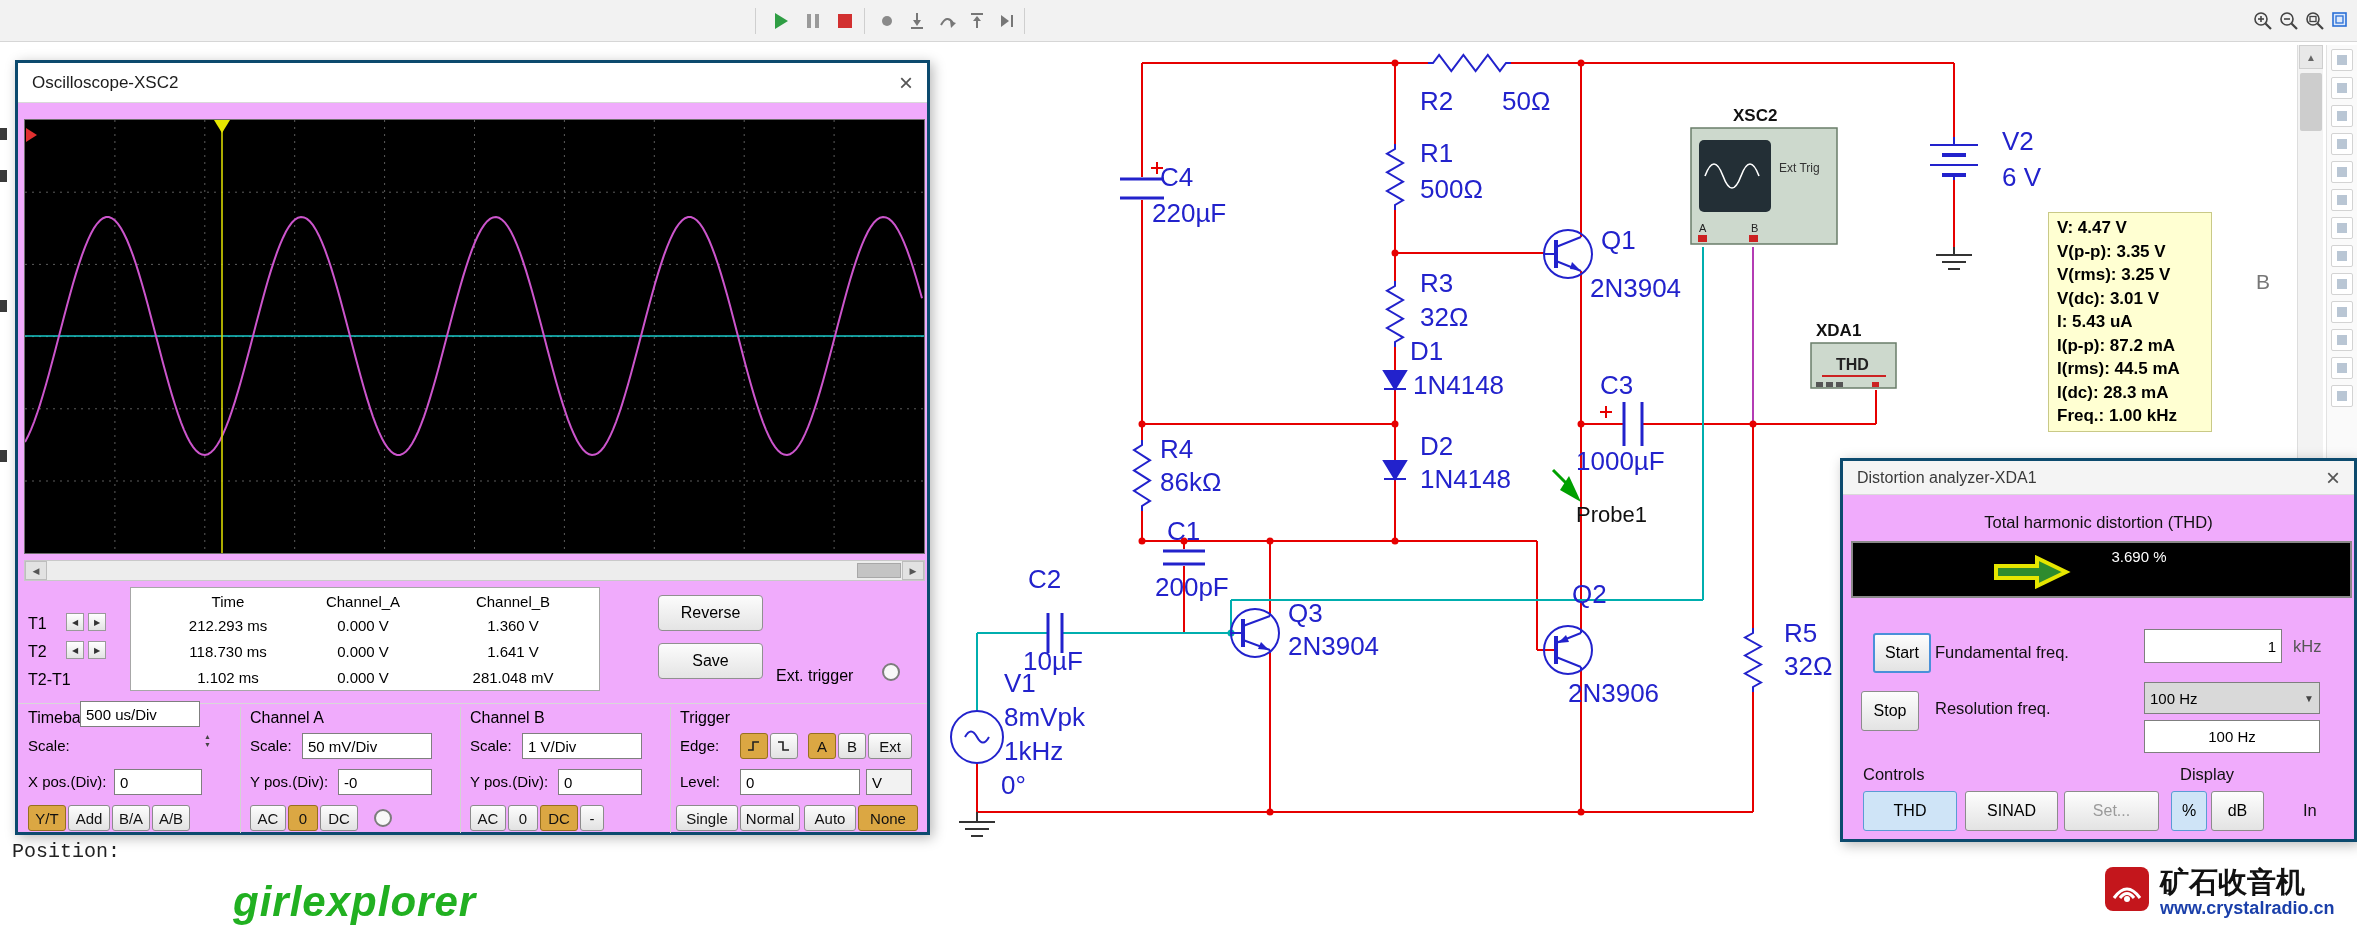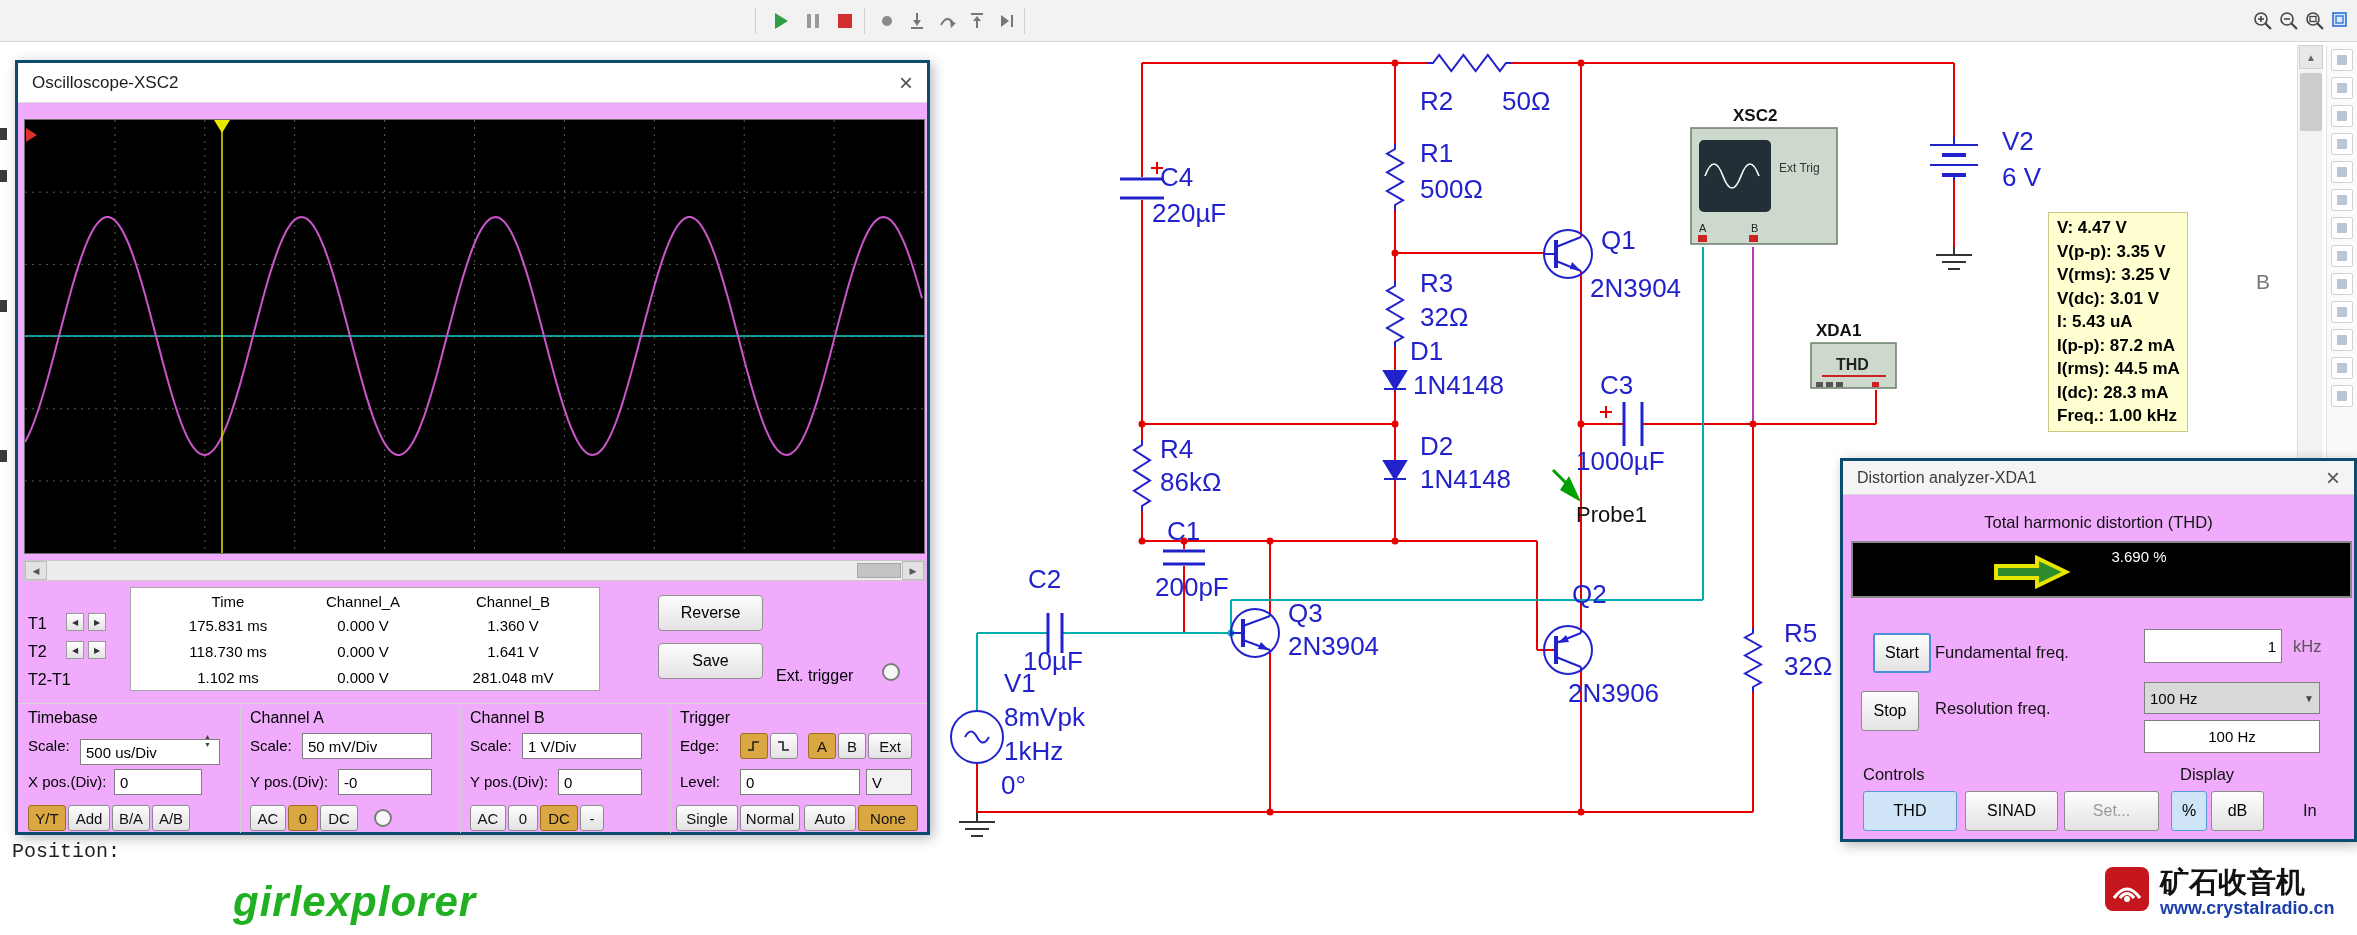--- a/index.html
+++ b/index.html
@@ -42,21 +42,21 @@
   #xda .titlebar { height:34px; background:#f4f4f4; font-size:16px; color:#3a3a3a; }
   #thd-display { position:absolute; left:8px; top:80px; width:501px; height:57px; background:#000; border:2px solid #8a8a8a; }
   .xbtn { position:absolute; width:58px; height:40px; background:linear-gradient(#fdfdfd,#e3e3e3); border:1px solid #8c8c8c; border-radius:3px; font-size:16px; display:flex; align-items:center; justify-content:center; }
   .xbtn.focus { border:2px solid #4a90d9;margin-left:12px; }
   .wbtn { position:absolute; height:40px; background:linear-gradient(#fdfdfd,#e3e3e3); border:1px solid #8c8c8c; border-radius:3px; font-size:16px; display:flex; align-items:center; justify-content:center; }
   .wbtn.on { background:#cfe4f7; border-color:#5b9bd5; }
   .wbtn.dim { color:#9a9a9a; }
   .xlbl { position:absolute; font-size:16.5px; color:#111; white-space:nowrap; }
 
   
-  #probebox { left:2048px; top:212px; width:140px; height:220px; background:#ffffd2; border:1px solid #c9c987; z-index:2; padding:3px 8px; }
+  #probebox { left:2048px; top:212px; width:164px; height:220px; background:#ffffd2; border:1px solid #c9c987; z-index:2; padding:3px 8px; }
   #probebox div { font-size:17px; line-height:23.5px; color:#000; white-space:nowrap; font-weight:600; }
 
   
   #vscroll { left:2297px; top:45px; width:26px; height:700px; background:#f3f3f3; border-left:1px solid #ddd; z-index:3; }
   #vscroll .arr { position:absolute; left:1px; top:0; width:24px; height:24px; background:#e8e8e8; border:1px solid #cfcfcf; font-size:10px; color:#666; display:flex; align-items:center; justify-content:center; }
   #vscroll .thumb { position:absolute; left:2px; top:28px; width:22px; height:58px; background:#cdcdcd; border-radius:2px; }
   #iconcol { left:2326px; top:45px; width:31px; height:700px; background:#fafafa; border-left:1px solid #e2e2e2; z-index:3; }
   .ric { position:absolute; left:4px; width:22px; height:22px; background:#fff; border:1px solid #d3d3d3; border-radius:2px; }
   .ric i { position:absolute; left:5px; top:5px; width:10px; height:10px; background:#b9c6d4; display:block; }
 
@@ -506,21 +506,21 @@
   <div class="tinybtn" style="left:70px;top:550px">▶</div>
   <div class="lbl" style="left:10px;top:580px">T2</div>
   <div class="tinybtn" style="left:48px;top:578px">◀</div>
   <div class="tinybtn" style="left:70px;top:578px">▶</div>
   <div class="lbl" style="left:10px;top:608px">T2-T1</div>
 
   <div class="tablebox"></div>
   <div class="tcell" style="left:210px;top:530px">Time</div>
   <div class="tcell" style="left:345px;top:530px">Channel_A</div>
   <div class="tcell" style="left:495px;top:530px">Channel_B</div>
-  <div class="tcell" style="left:210px;top:554px">175.831 ms</div>
+  <div class="tcell" style="left:210px;top:554px">212.293 ms</div>
   <div class="tcell" style="left:345px;top:554px">0.000 V</div>
   <div class="tcell" style="left:495px;top:554px">1.360 V</div>
   <div class="tcell" style="left:210px;top:580px">118.730 ms</div>
   <div class="tcell" style="left:345px;top:580px">0.000 V</div>
   <div class="tcell" style="left:495px;top:580px">1.641 V</div>
   <div class="tcell" style="left:210px;top:606px">1.102 ms</div>
   <div class="tcell" style="left:345px;top:606px">0.000 V</div>
   <div class="tcell" style="left:495px;top:606px">281.048 mV</div>
 
   <div class="rbtn" style="left:640px;top:532px">Reverse</div>
@@ -528,21 +528,21 @@
   <div class="lbl" style="left:758px;top:604px">Ext. trigger</div>
   <div class="circ" style="left:864px;top:600px"></div>
 
   <div class="grpline"></div>
   <div class="vline" style="left:222px"></div>
   <div class="vline" style="left:442px"></div>
   <div class="vline" style="left:652px"></div>
 
   <div class="lbl" style="left:10px;top:646px">Timebase</div>
   <div class="lbl small" style="left:10px;top:674px">Scale:</div>
-  <div class="inp" style="left:62px;top:676px;width:140px">
+  <div class="inp" style="left:62px;top:638px;width:120px">
     <span>500 us/Div</span>
   </div>
   <div class="spin" style="left:186px;top:670px">
       <span>▲</span>
       <span>▼</span>
     </div>
   <div class="lbl small" style="left:10px;top:710px">X pos.(Div):</div>
   <div class="inp" style="left:96px;top:706px;width:88px">
     <span>0</span>
   </div>

